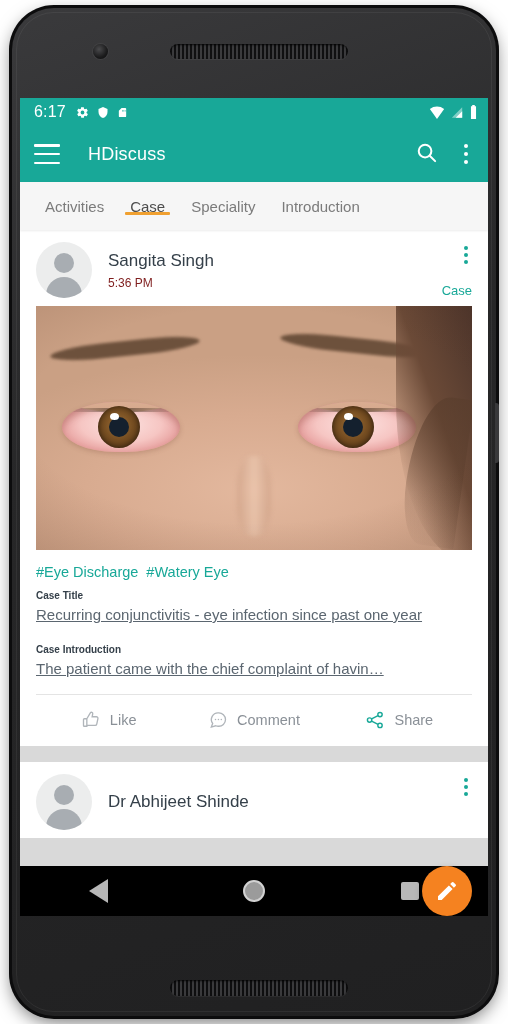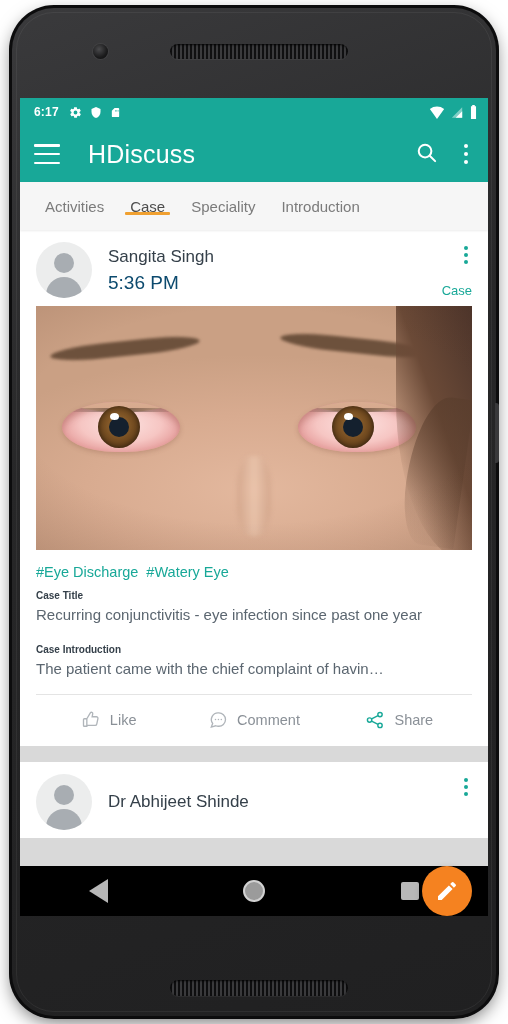--- a/index.html
+++ b/index.html
@@ -64,37 +64,37 @@
   }
 
   
   #status-bar {
     height: 28px;
     background: var(--teal, #18a898);
     display: flex; align-items: center;
     padding: 0 10px 0 14px;
     color: #fff;
   }
-  #status-time { font-size: 12px; font-weight: bold; letter-spacing: .2px; }
+  #status-time { font-size: 16px; font-weight: normal; letter-spacing: .2px; }
   .status-icons-left { display: flex; align-items: center; gap: 8px; margin-left: 10px; }
   .status-spacer { flex: 1; }
   .status-icons-right { display: flex; align-items: center; gap: 5px; }
   .sicon svg { display: block; }
 
   
   #app-bar {
     height: 56px;
     background: var(--teal, #18a898);
     display: flex; align-items: center;
     padding: 0 14px;
     color: #fff;
   }
   #hamburger-icon { width: 26px; height: 20px; display: flex; flex-direction: column; justify-content: space-between; cursor: pointer; }
   #hamburger-icon span { display: block; height: 2.5px; background: #fff; border-radius: 1px; }
-  #app-title { font-size: 25px; margin-left: 28px; letter-spacing: .2px; font-weight: 500; }
+  #app-title { font-size: 18px; margin-left: 28px; letter-spacing: .2px; font-weight: 500; }
   .appbar-spacer { flex: 1; }
   #search-icon { margin-right: 20px; cursor: pointer; }
   #overflow-icon { width: 4px; display: flex; flex-direction: column; gap: 4px; align-items: center; cursor: pointer; padding: 4px 8px; }
   #overflow-icon i { width: 4px; height: 4px; border-radius: 50%; background: #fff; display: block; }
 
   
   #tab-bar {
     height: 48px;
     background: #f6f6f6;
     display: flex; align-items: center;
@@ -124,21 +124,21 @@
 
   .post-header { display: flex; align-items: center; padding: 12px 16px 8px 16px; }
   .avatar {
     width: 56px; height: 56px; border-radius: 50%;
     background: #eceded; flex: none; overflow: hidden; position: relative;
   }
   .avatar .head { position: absolute; left: 50%; top: 11px; transform: translateX(-50%); width: 20px; height: 20px; border-radius: 50%; background: #a8adb2; }
   .avatar .body { position: absolute; left: 50%; bottom: -5px; transform: translateX(-50%); width: 36px; height: 26px; border-radius: 18px 18px 0 0; background: #a8adb2; }
   .post-meta { flex: 1; margin-left: 16px; }
   .post-author { font-size: 17px; color: #35404a; font-weight: 500; }
-  .post-time { font-size: 19px; color: #0c4a6e; margin-top: 5px; }
+  .post-time { font-size: 12px; color: #7f1d1d; margin-top: 5px; }
   .post-right { display: flex; flex-direction: column; align-items: flex-end; align-self: stretch; justify-content: space-between; padding-top: 2px; }
   .post-kebab { display: flex; flex-direction: column; gap: 3px; align-items: center; cursor: pointer; padding: 2px 4px; }
   .post-kebab i { width: 4px; height: 4px; border-radius: 50%; background: var(--teal, #18a898); display: block; }
   .post-type { font-size: 13px; color: var(--teal, #18a898); }
 
   
   .case-image { width: 436px; height: 244px; margin: 0 16px; position: relative; overflow: hidden; background: #d8b39b; }
   .ci-skin { position: absolute; inset: 0;
     background:
       radial-gradient(ellipse 70% 55% at 50% 75%, #e3b89e 0%, #d8ab90 55%, #caa084 100%),
@@ -169,21 +169,21 @@
   .ci-lash { position: absolute; left: 0; right: 0; top: 6px; height: 4px; background: linear-gradient(90deg,rgba(90,65,45,0),rgba(70,50,35,.65),rgba(90,65,45,0)); filter: blur(.6px); }
   .ci-nose { position: absolute; left: 50%; top: 150px; transform: translateX(-50%); width: 34px; height: 80px;
     background: linear-gradient(90deg, rgba(180,132,104,.28), rgba(255,230,210,.28), rgba(180,132,104,.28)); border-radius: 40%; filter: blur(2px); }
   .ci-shadow { position: absolute; inset: 0; background: radial-gradient(ellipse 95% 80% at 50% 45%, rgba(0,0,0,0) 55%, rgba(80,45,30,.22) 100%); }
 
   
   .tags { padding: 14px 16px 0 16px; font-size: 14.5px; color: var(--teal, #18a898); }
   .tags span { margin-right: 8px; cursor: pointer; }
   .section { padding: 10px 16px 0 16px; }
   .section-label { font-size: 10px; font-weight: bold; color: #35404a; }
-  .section-text { font-size: 15px; color: #5b6670; line-height: 1.45; margin-top: 3px; }
+  .section-text { font-size: 15px; color: #5b6670; line-height: 1.45; margin-top: 3px; text-decoration: underline; }
   .section.intro { padding-top: 18px; }
   .intro .section-text { white-space: nowrap; overflow: hidden; text-overflow: ellipsis; }
 
   
   .actions { margin: 14px 16px 0 16px; border-top: 1px solid #e4e4e4; display: flex; align-items: center; height: 52px; }
   .action { flex: 1; display: flex; align-items: center; justify-content: center; gap: 9px; font-size: 14.5px; color: #8a9097; cursor: pointer; }
   .action.share { color: #8a9097; }
   .action svg { display: block; }
 
   

